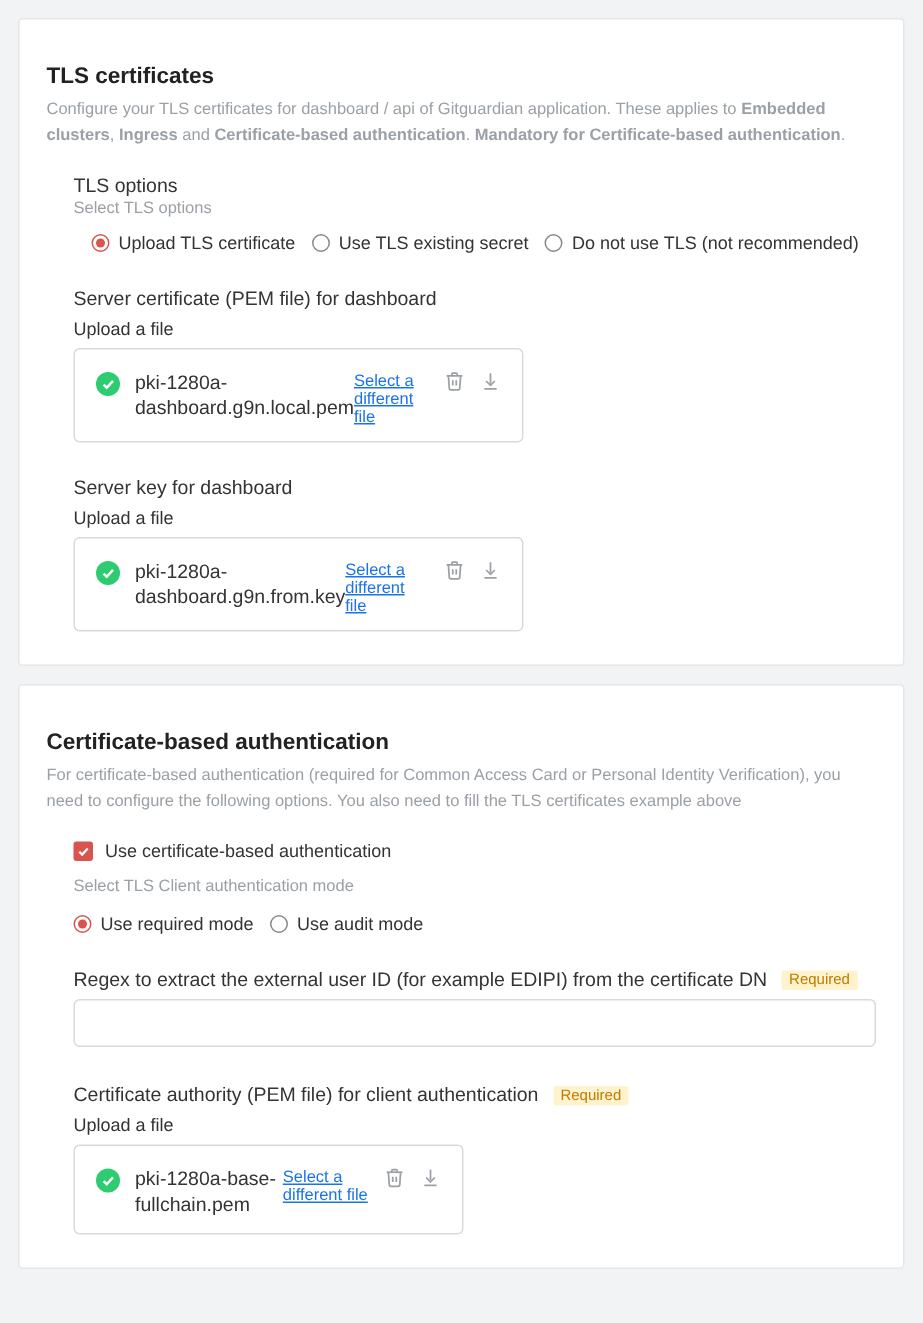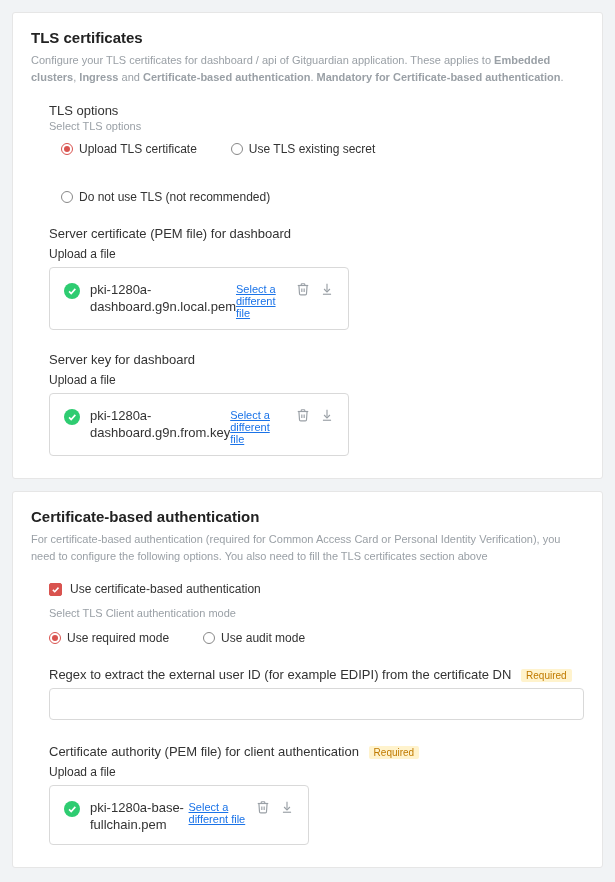--- a/index.html
+++ b/index.html
@@ -16,21 +16,21 @@
     background: #fff;
     border: 1px solid #e6e6e6;
     border-radius: 3px;
     padding: 16px 18px 22px 18px;
     margin-bottom: 12px;
   }
   .section-title {
     font-size: 15px;
     font-weight: 700;
     color: #222;
-    margin: 0 0 6px 0;
+    margin: 13px 0 6px 0;
   }
   .description {
     font-size: 11px;
     color: #9aa0a6;
     line-height: 1.5;
     margin: 0 0 18px 0;
   }
   .description b { color: #9aa0a6; font-weight: 700; }
   .group {
     padding-left: 18px;
@@ -41,21 +41,21 @@
     color: #333;
     margin: 0 0 2px 0;
   }
   .group-sub {
     font-size: 11px;
     color: #9aa0a6;
     margin: 0 0 10px 0;
   }
   .radio-row {
     display: flex;
-    gap: 34px;
+    gap: 11px;
     flex-wrap: wrap;
     align-items: center;
     padding-left: 12px;
     margin-bottom: 8px;
   }
   .radio-item {
     display: flex;
     align-items: center;
     gap: 6px;
     cursor: pointer;
@@ -263,21 +263,21 @@
               <line x1="5" y1="21" x2="19" y2="21"></line>
             </svg>
         </span>
       </div>
     </div>
   </div>
 </div>
 
 <div class="card">
   <h2 class="section-title">Certificate-based authentication</h2>
-  <p class="description">For certificate-based authentication (required for Common Access Card or Personal Identity Verification), you need to configure the following options. You also need to fill the TLS certificates section above</p>
+  <p class="description">For certificate-based authentication (required for Common Access Card or Personal Identity Verification), you need to configure the following options. You also need to fill the TLS certificates example above</p>
 
   <div class="checkbox-row">
     <span class="checkbox">
       <svg viewBox="0 0 24 24" fill="none" stroke="#fff" stroke-width="4">
           <polyline points="5 13 10 18 20 7"></polyline>
         </svg>
     </span>
     <span class="radio-label">Use certificate-based authentication</span>
   </div>
 

